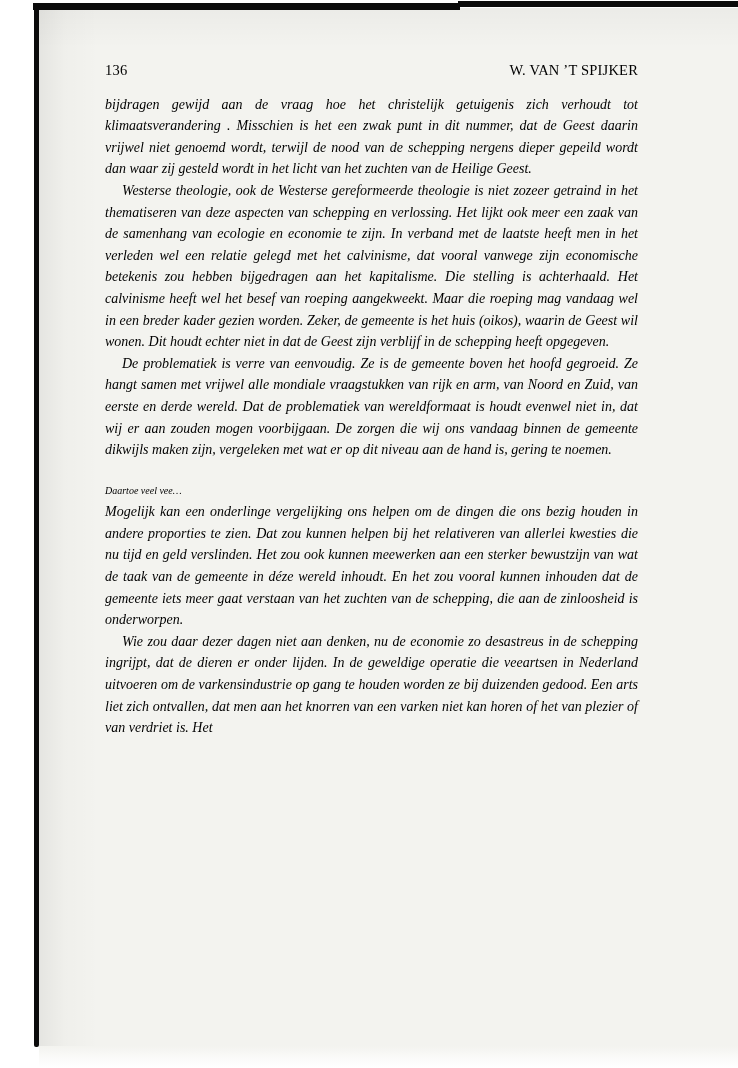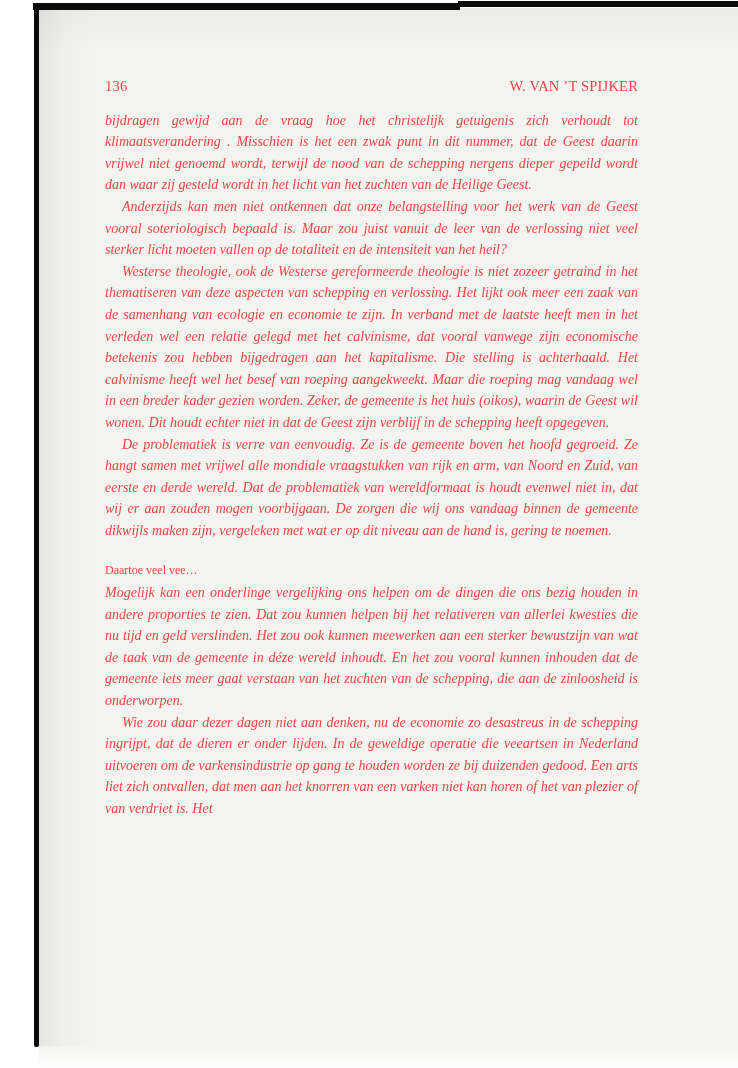--- a/index.html
+++ b/index.html
@@ -37,44 +37,45 @@
     background: #0b0b0b;
     border-radius: 2px;
   }
   .edge-bottom-fade {
     position: absolute; left: 39px; top: 1046px; right: 0; height: 22px;
     background: linear-gradient(180deg, #f3f3ef 0%, #fbfbfa 60%, #ffffff 100%);
   }
   
   .content {
     position: absolute;
-    left: 105px; top: 76px;
+    left: 105px; top: 60px;
     width: 533px;
-    color: #ef4444;
+    color: #000000;
     font-size: 14px;
     line-height: 21.6px;
   }
   .header-row {
     display: flex;
     justify-content: space-between;
     align-items: baseline;
     font-size: 14.5px;
     margin-bottom: 12px;
     letter-spacing: 0.2px;
   }
   .content p {
     margin: 0;
     text-align: justify;
     text-indent: 17px;
     font-style: italic;
   }
   .content p.noindent { text-indent: 0; }
   .section-heading {
+    font-style: italic;
     font-weight: normal;
-    font-size: 12px;
+    font-size: 10px;
     line-height: 21.6px;
     margin: 19px 0 0 0;
   }
 </style>
 </head>
 <body>
 
 <div>
   <div class="page-surface"></div>
   <div class="edge-top-left"></div>
@@ -82,21 +83,20 @@
   <div class="edge-left"></div>
   <div class="edge-bottom-fade"></div>
 
   <div class="content">
     <div class="header-row">
       <span>136</span>
       <span>W. VAN ’T SPIJKER</span>
     </div>
 
     <p class="noindent">bijdragen gewijd aan de vraag hoe het christelijk getuigenis zich verhoudt tot klimaatsverandering . Misschien is het een zwak punt in dit nummer, dat de Geest daarin vrijwel niet genoemd wordt, terwijl de nood van de schepping nergens dieper gepeild wordt dan waar zij gesteld wordt in het licht van het zuchten van de Heilige Geest.</p>
-    <p>Anderzijds kan men niet ontkennen dat onze belangstelling voor het werk van de Geest vooral soteriologisch bepaald is. Maar zou juist vanuit de leer van de verlossing niet veel sterker licht moeten vallen op de totaliteit en de intensiteit van het heil?</p>
     <p>Westerse theologie, ook de Westerse gereformeerde theologie is niet zozeer getraind in het thematiseren van deze aspecten van schepping en verlossing. Het lijkt ook meer een zaak van de samenhang van ecologie en economie te zijn. In verband met de laatste heeft men in het verleden wel een relatie gelegd met het calvinisme, dat vooral vanwege zijn economische betekenis zou hebben bijgedragen aan het kapitalisme. Die stelling is achterhaald. Het calvinisme heeft wel het besef van roeping aangekweekt. Maar die roeping mag vandaag wel in een breder kader gezien worden. Zeker, de gemeente is het huis (oikos), waarin de Geest wil wonen. Dit houdt echter niet in dat de Geest zijn verblijf in de schepping heeft opgegeven.</p>
     <p>De problematiek is verre van eenvoudig. Ze is de gemeente boven het hoofd gegroeid. Ze hangt samen met vrijwel alle mondiale vraagstukken van rijk en arm, van Noord en Zuid, van eerste en derde wereld. Dat de problematiek van wereldformaat is houdt evenwel niet in, dat wij er aan zouden mogen voorbijgaan. De zorgen die wij ons vandaag binnen de gemeente dikwijls maken zijn, vergeleken met wat er op dit niveau aan de hand is, gering te noemen.</p>
 
     <h3 class="section-heading">Daartoe veel vee…</h3>
 
     <p class="noindent">Mogelijk kan een onderlinge vergelijking ons helpen om de dingen die ons bezig houden in andere proporties te zien. Dat zou kunnen helpen bij het relativeren van allerlei kwesties die nu tijd en geld verslinden. Het zou ook kunnen meewerken aan een sterker bewustzijn van wat de taak van de gemeente in déze wereld inhoudt. En het zou vooral kunnen inhouden dat de gemeente iets meer gaat verstaan van het zuchten van de schepping, die aan de zinloosheid is onderworpen.</p>
     <p>Wie zou daar dezer dagen niet aan denken, nu de economie zo desastreus in de schepping ingrijpt, dat de dieren er onder lijden. In de geweldige operatie die veeartsen in Nederland uitvoeren om de varkensindustrie op gang te houden worden ze bij duizenden gedood. Een arts liet zich ontvallen, dat men aan het knorren van een varken niet kan horen of het van plezier of van verdriet is. Het</p>
   </div>
 </div>
 

